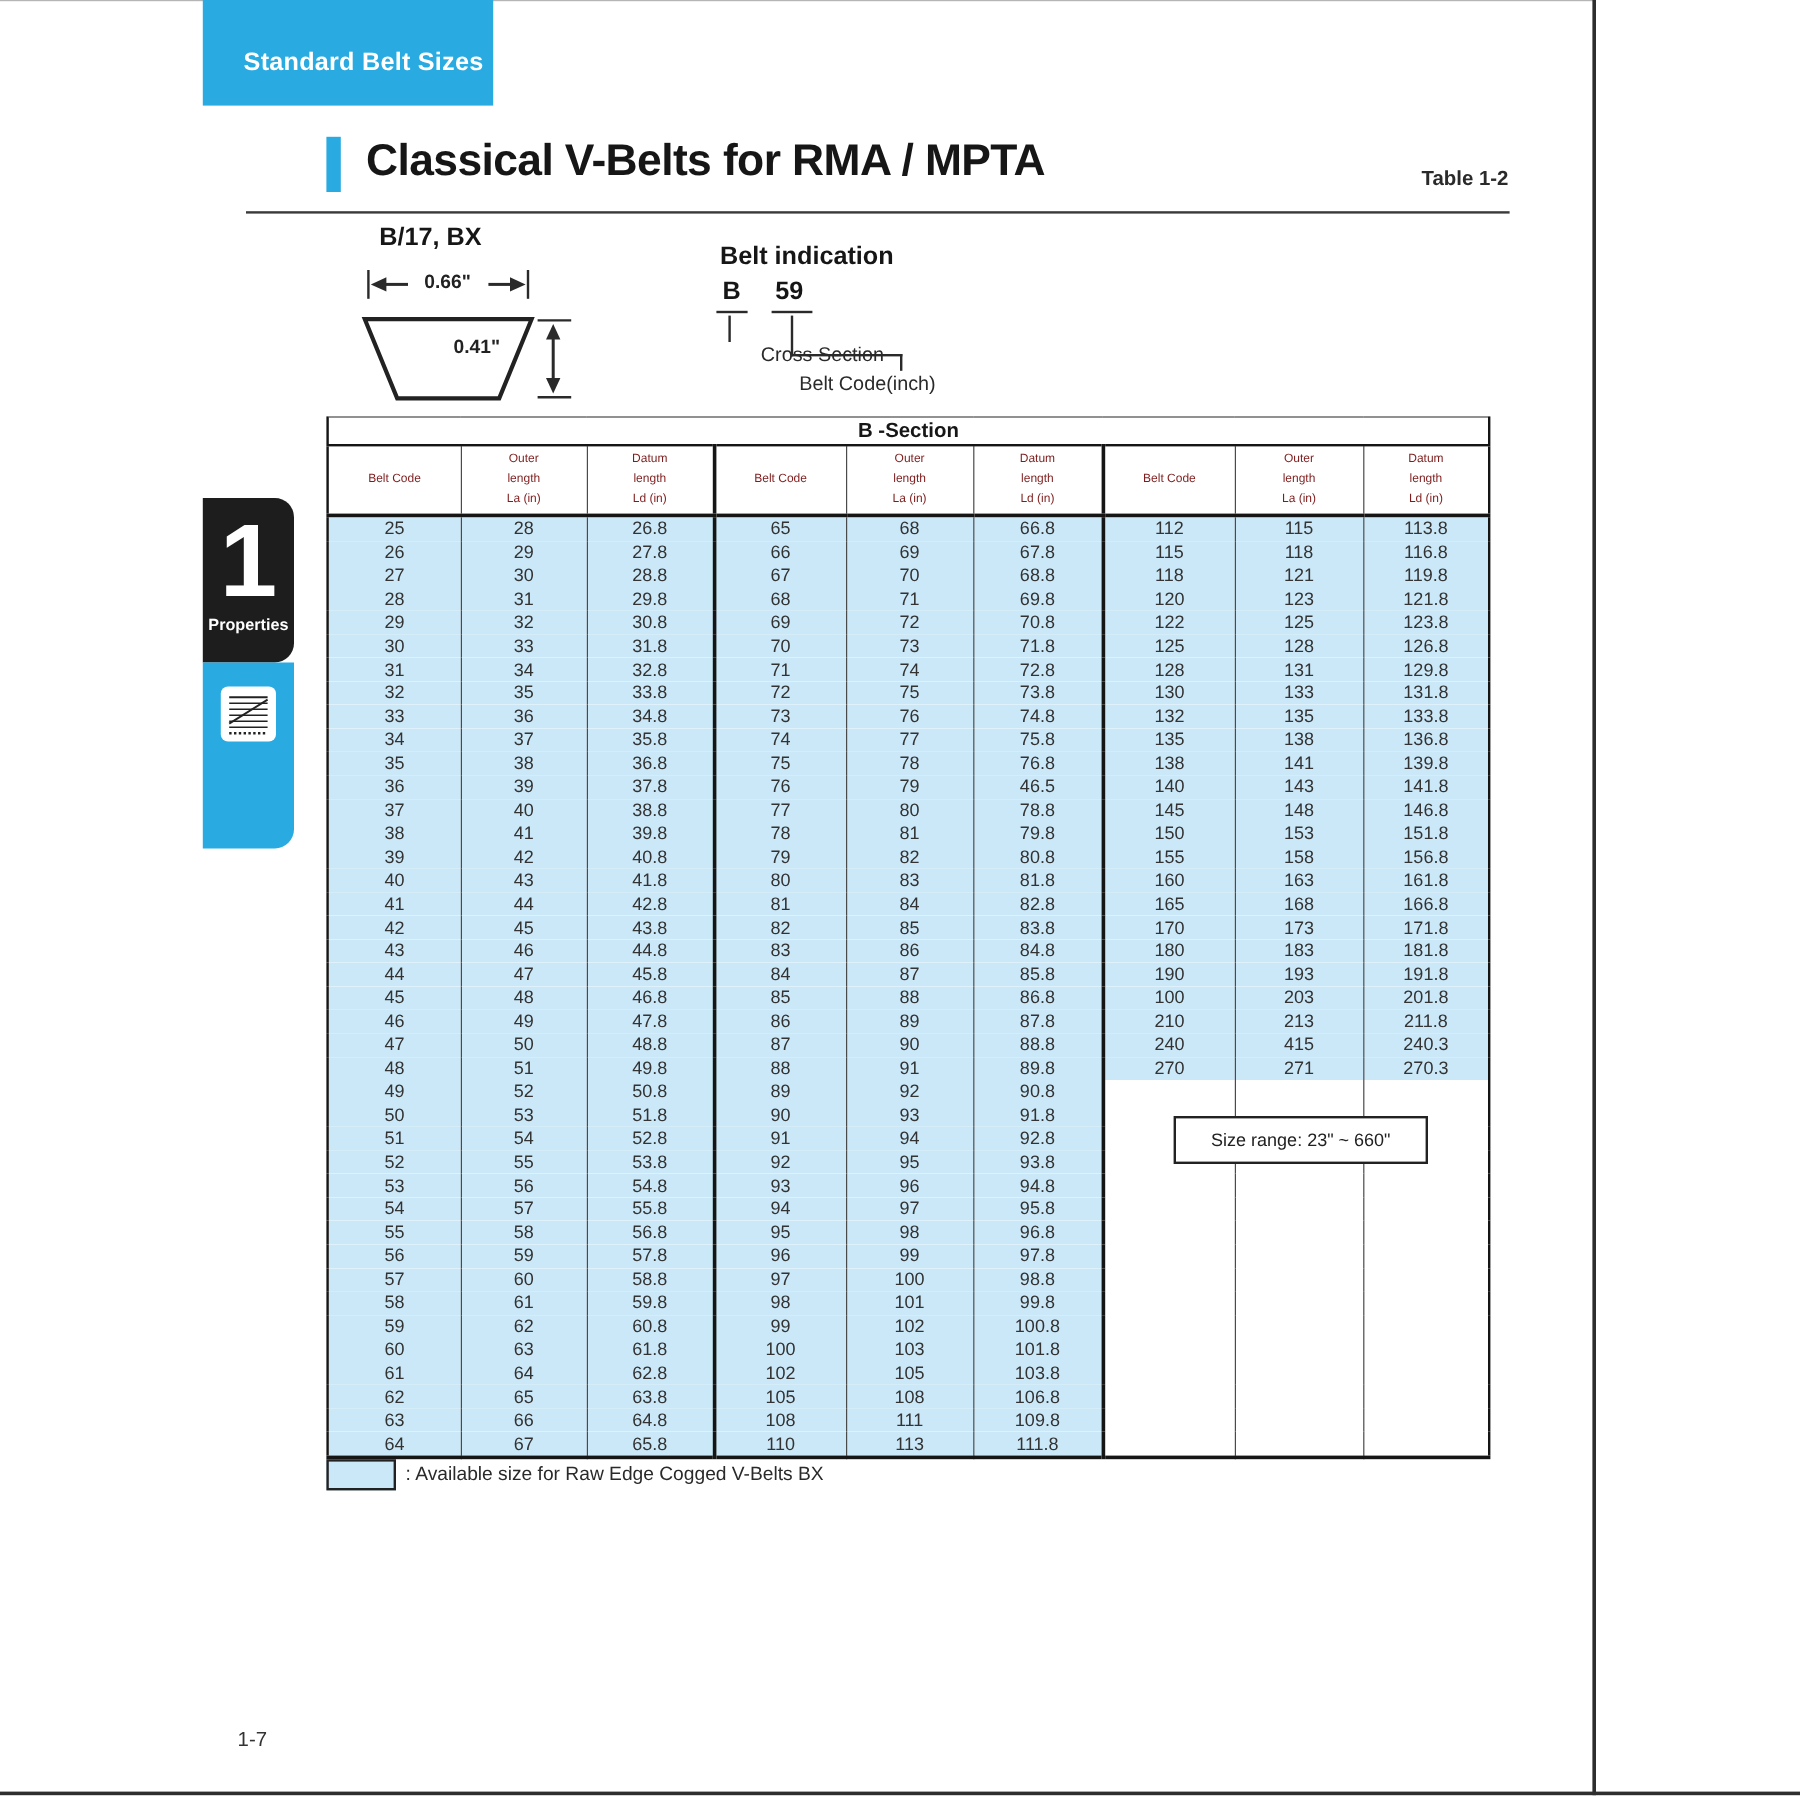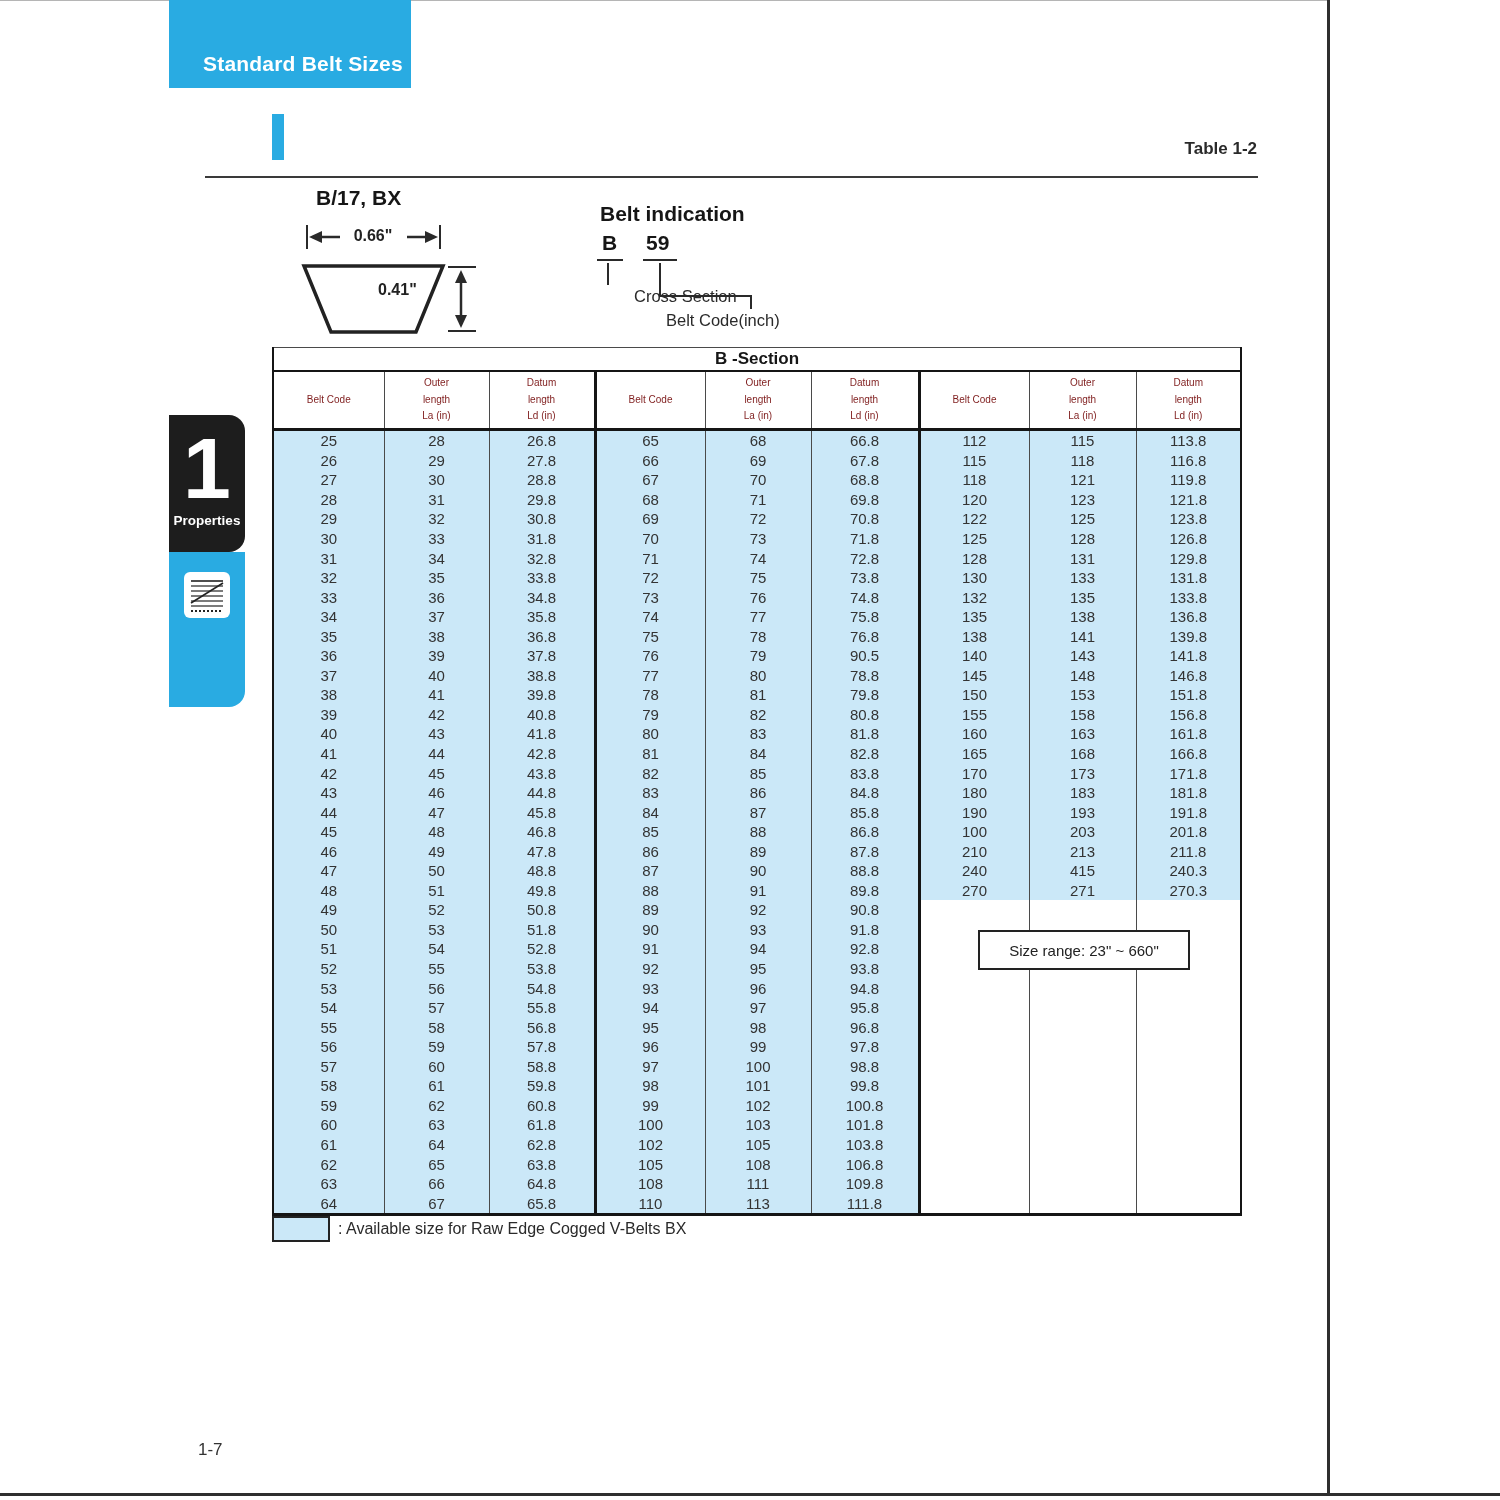--- a/index.html
+++ b/index.html
@@ -8,21 +8,21 @@
         font-family:"Liberation Sans",sans-serif;color:#222;}
   .abs{position:absolute;}
 
   
   .frame-top{left:0;top:0;width:1328px;height:1px;background:#b5b5b5;}
   .frame-right{left:1327px;top:0;width:3px;height:1496px;background:#2e2e2e;}
   .frame-bottom{left:0;top:1493px;width:1500px;height:3px;background:#2e2e2e;}
 
   
   .tab-header{left:169px;top:0;width:242px;height:88px;background:var(--accent);
-              display:flex;align-items:flex-end;padding:0 0 12px 34px;box-sizing:border-box;}
+              display:flex;align-items:flex-end;padding:0 0 24px 34px;box-sizing:border-box;}
   .tab-header span{color:#fff;font-size:21px;font-weight:bold;letter-spacing:0.2px;}
   .title-bar{left:272px;top:114px;width:12px;height:46px;background:var(--accent);}
   .page-title{left:305px;top:113px;font-size:37px;font-weight:bold;color:#161616;letter-spacing:-0.5px;white-space:nowrap;}
   .table-label{left:1057px;top:139px;width:200px;text-align:right;font-size:17px;font-weight:bold;color:#2a2a2a;}
   .title-rule{left:205px;top:176px;width:1053px;height:2px;background:#3a3a3a;}
 
   
   .profile-label{left:316px;top:186px;font-size:21px;font-weight:bold;color:#161616;}
   .dim-width{left:338px;top:227px;width:70px;text-align:center;font-size:16px;font-weight:bold;color:#222;}
   .dim-height{left:378px;top:281px;font-size:16px;font-weight:bold;color:#222;}
@@ -76,20 +76,21 @@
 <div class="page">
 
   <div class="abs frame-top"></div>
   <div class="abs frame-right"></div>
   <div class="abs frame-bottom"></div>
 
   <div class="abs tab-header">
     <span>Standard Belt Sizes</span>
   </div>
   <div class="abs title-bar"></div>
+  <div class="abs page-title">Classical V-Belts for RMA / MPTA</div>
   <div class="abs table-label">Table 1-2</div>
   <div class="abs title-rule"></div>
 
   <div class="abs profile-label">B/17, BX</div>
   <svg class="abs" style="left:270px;top:180px;" width="250" height="170">
 
     <polygon points="34,86 173,86 146,152 61,152" fill="#fff" stroke="#222" stroke-width="3.5"></polygon>
 
     <line x1="37" y1="45" x2="37" y2="69" stroke="#2a2a2a" stroke-width="2"></line>
     <line x1="170" y1="45" x2="170" y2="69" stroke="#2a2a2a" stroke-width="2"></line>
@@ -293,21 +294,21 @@
             <td class="gstart hl">138</td>
             <td class="sub hl">141</td>
             <td class="sub hl">139.8</td>
           </tr>
           <tr class="body">
             <td class="hl">36</td>
             <td class="sub hl">39</td>
             <td class="sub hl">37.8</td>
             <td class="gstart hl">76</td>
             <td class="sub hl">79</td>
-            <td class="sub hl">90.5</td>
+            <td class="sub hl">46.5</td>
             <td class="gstart hl">140</td>
             <td class="sub hl">143</td>
             <td class="sub hl">141.8</td>
           </tr>
           <tr class="body">
             <td class="hl">37</td>
             <td class="sub hl">40</td>
             <td class="sub hl">38.8</td>
             <td class="gstart hl">77</td>
             <td class="sub hl">80</td>

